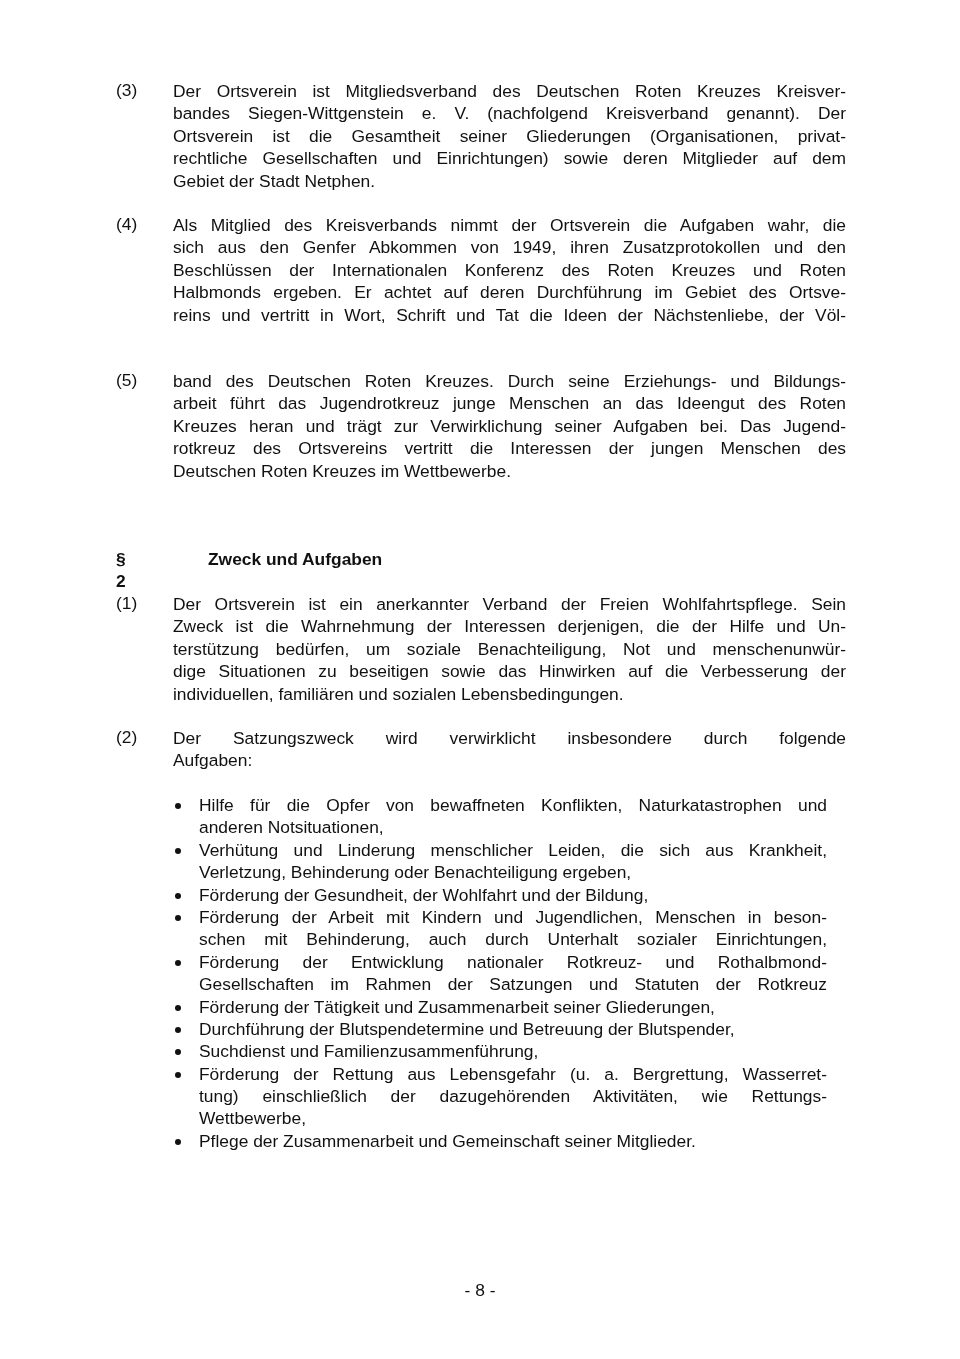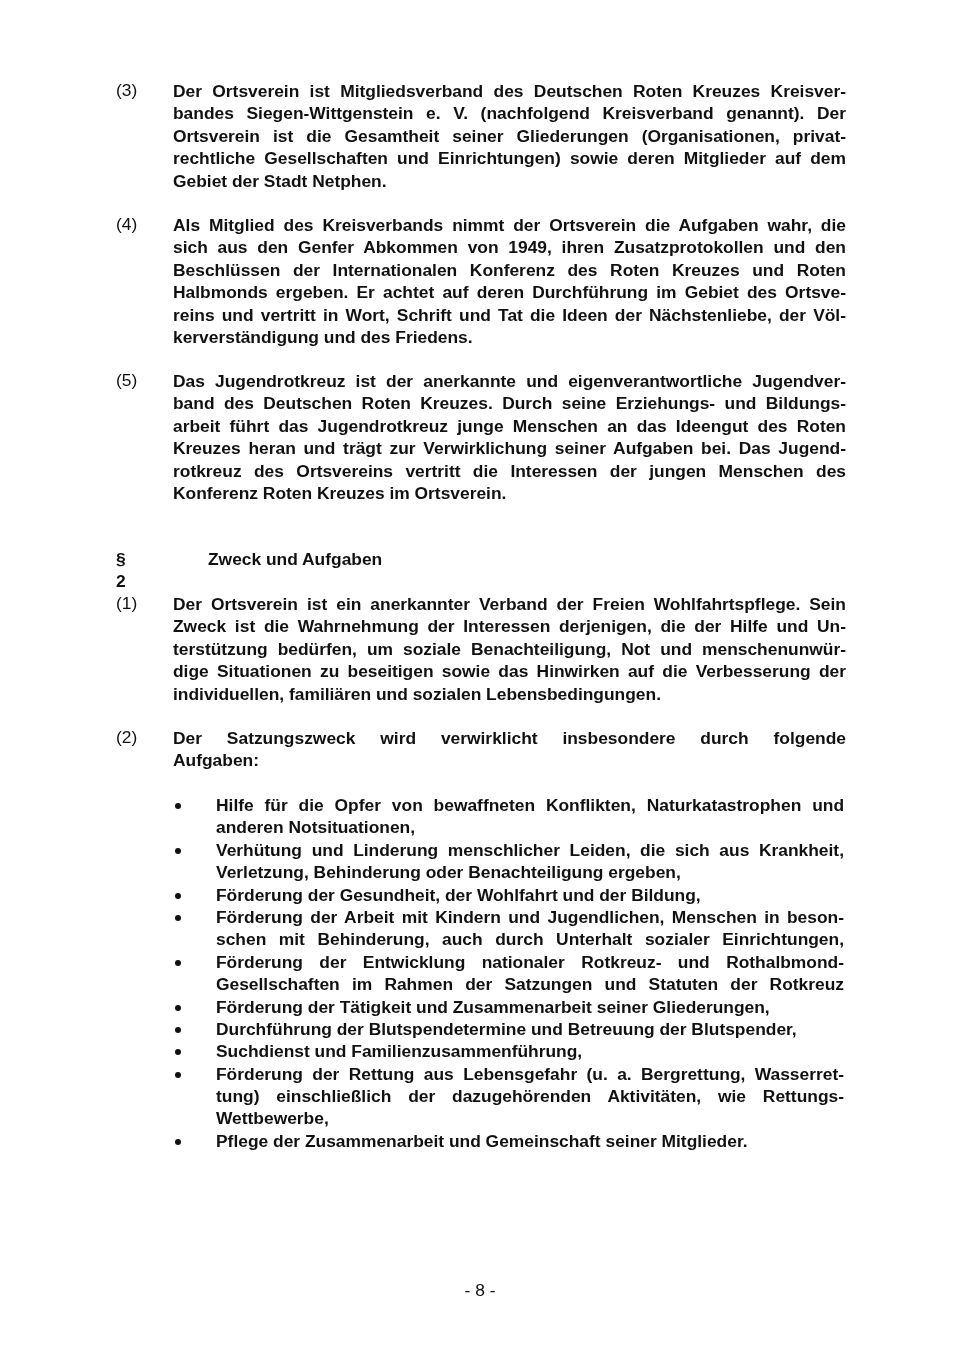--- a/index.html
+++ b/index.html
@@ -38,21 +38,20 @@
       left: 57px;
       width: 673px;
     }
     .line {
       display: block;
       height: 22.4px;
       line-height: 22.4px;
       white-space: nowrap;
       text-align: justify;
       text-align-last: justify;
-      font-weight: bold;
     }
     .line.last {
       text-align-last: left;
     }
     .heading {
       position: absolute;
       left: 116px;
       top: 548px;
       font-weight: bold;
       height: 22px;
@@ -88,21 +87,21 @@
       content: "";
       position: absolute;
       left: 2px;
       top: 9px;
       width: 6px;
       height: 6px;
       border-radius: 50%;
       background: #111111;
     }
     .bullet .btext {
-      margin-left: 43px;
+      margin-left: 26px;
       width: 628px;
     }
     .footer {
       position: absolute;
       left: 0;
       width: 960px;
       top: 1279px;
       text-align: center;
       height: 22px;
       line-height: 22px;
@@ -125,33 +124,31 @@
   </div>
 
   <div class="para" style="top:214px;">
     <span class="num">(4)</span>
     <div class="body">
       <span class="line">Als Mitglied des Kreisverbands nimmt der Ortsverein die Aufgaben wahr, die</span>
       <span class="line">sich aus den Genfer Abkommen von 1949, ihren Zusatzprotokollen und den</span>
       <span class="line">Beschlüssen der Internationalen Konferenz des Roten Kreuzes und Roten</span>
       <span class="line">Halbmonds ergeben. Er achtet auf deren Durchführung im Gebiet des Ortsve-</span>
       <span class="line">reins und vertritt in Wort, Schrift und Tat die Ideen der Nächstenliebe, der Völ-</span>
-      <span class="line last">kerverständigung und des Friedens.</span>
     </div>
   </div>
 
   <div class="para" style="top:370px;">
     <span class="num">(5)</span>
     <div class="body">
-      <span class="line">Das Jugendrotkreuz ist der anerkannte und eigenverantwortliche Jugendver-</span>
       <span class="line">band des Deutschen Roten Kreuzes. Durch seine Erziehungs- und Bildungs-</span>
       <span class="line">arbeit führt das Jugendrotkreuz junge Menschen an das Ideengut des Roten</span>
       <span class="line">Kreuzes heran und trägt zur Verwirklichung seiner Aufgaben bei. Das Jugend-</span>
       <span class="line">rotkreuz des Ortsvereins vertritt die Interessen der jungen Menschen des</span>
-      <span class="line last">Konferenz Roten Kreuzes im Ortsverein.</span>
+      <span class="line last">Deutschen Roten Kreuzes im Wettbewerbe.</span>
     </div>
   </div>
 
   <div class="heading">
     <span class="sec-num">§ 2</span>
     <span class="sec-title">Zweck und Aufgaben</span>
   </div>
 
   <div class="para" style="top:593px;">
     <span class="num">(1)</span>

